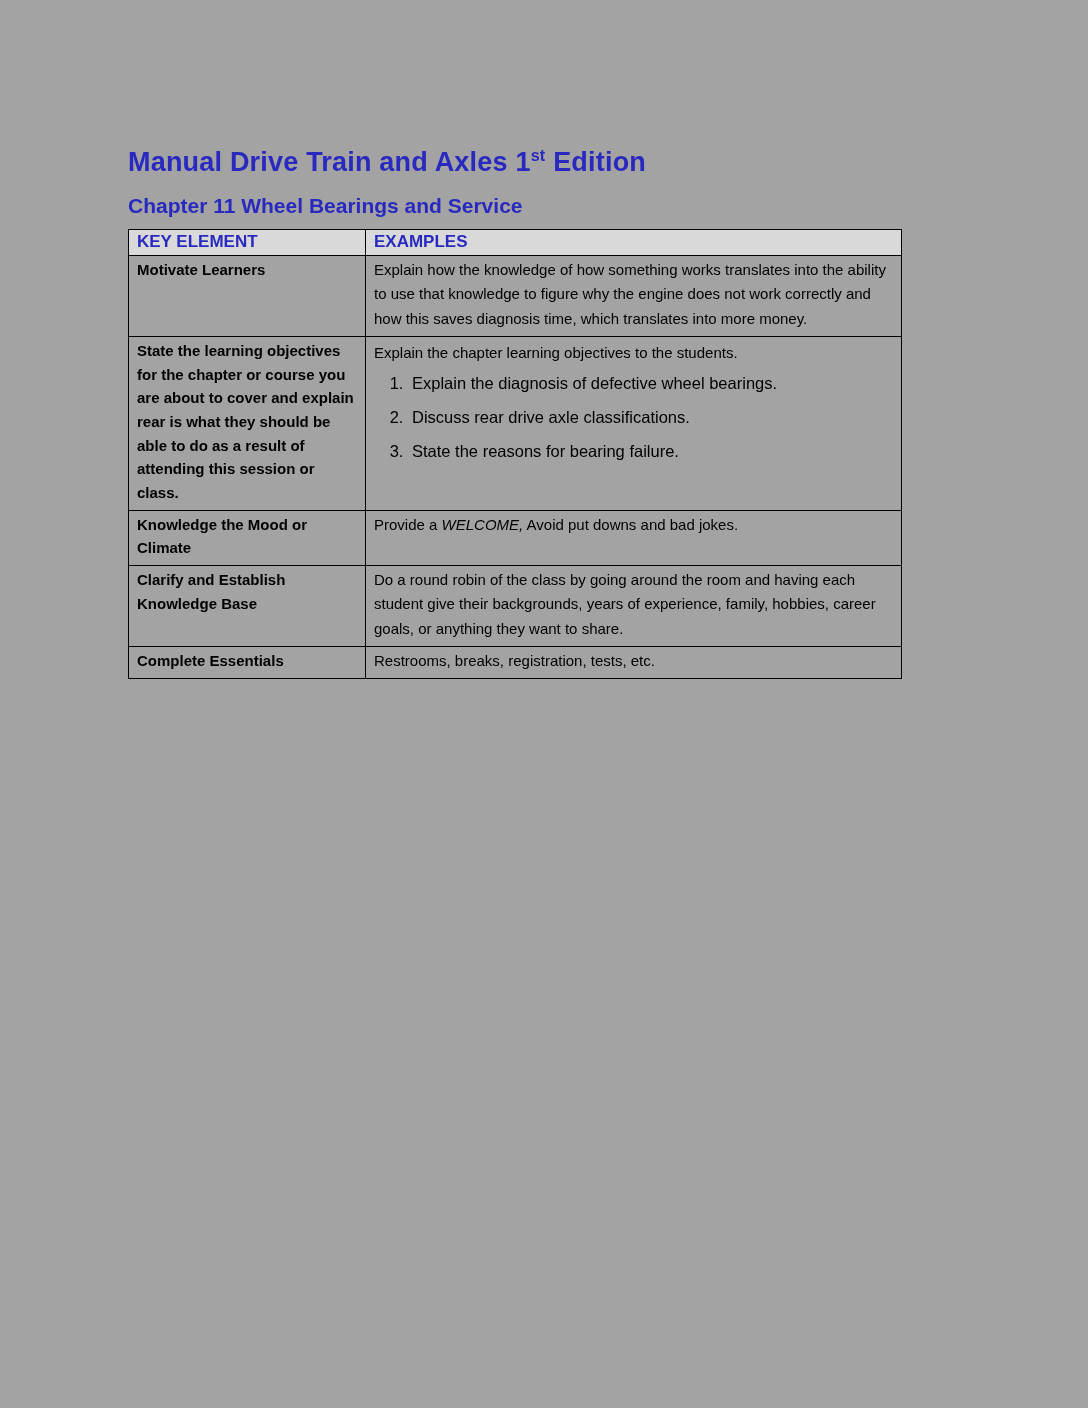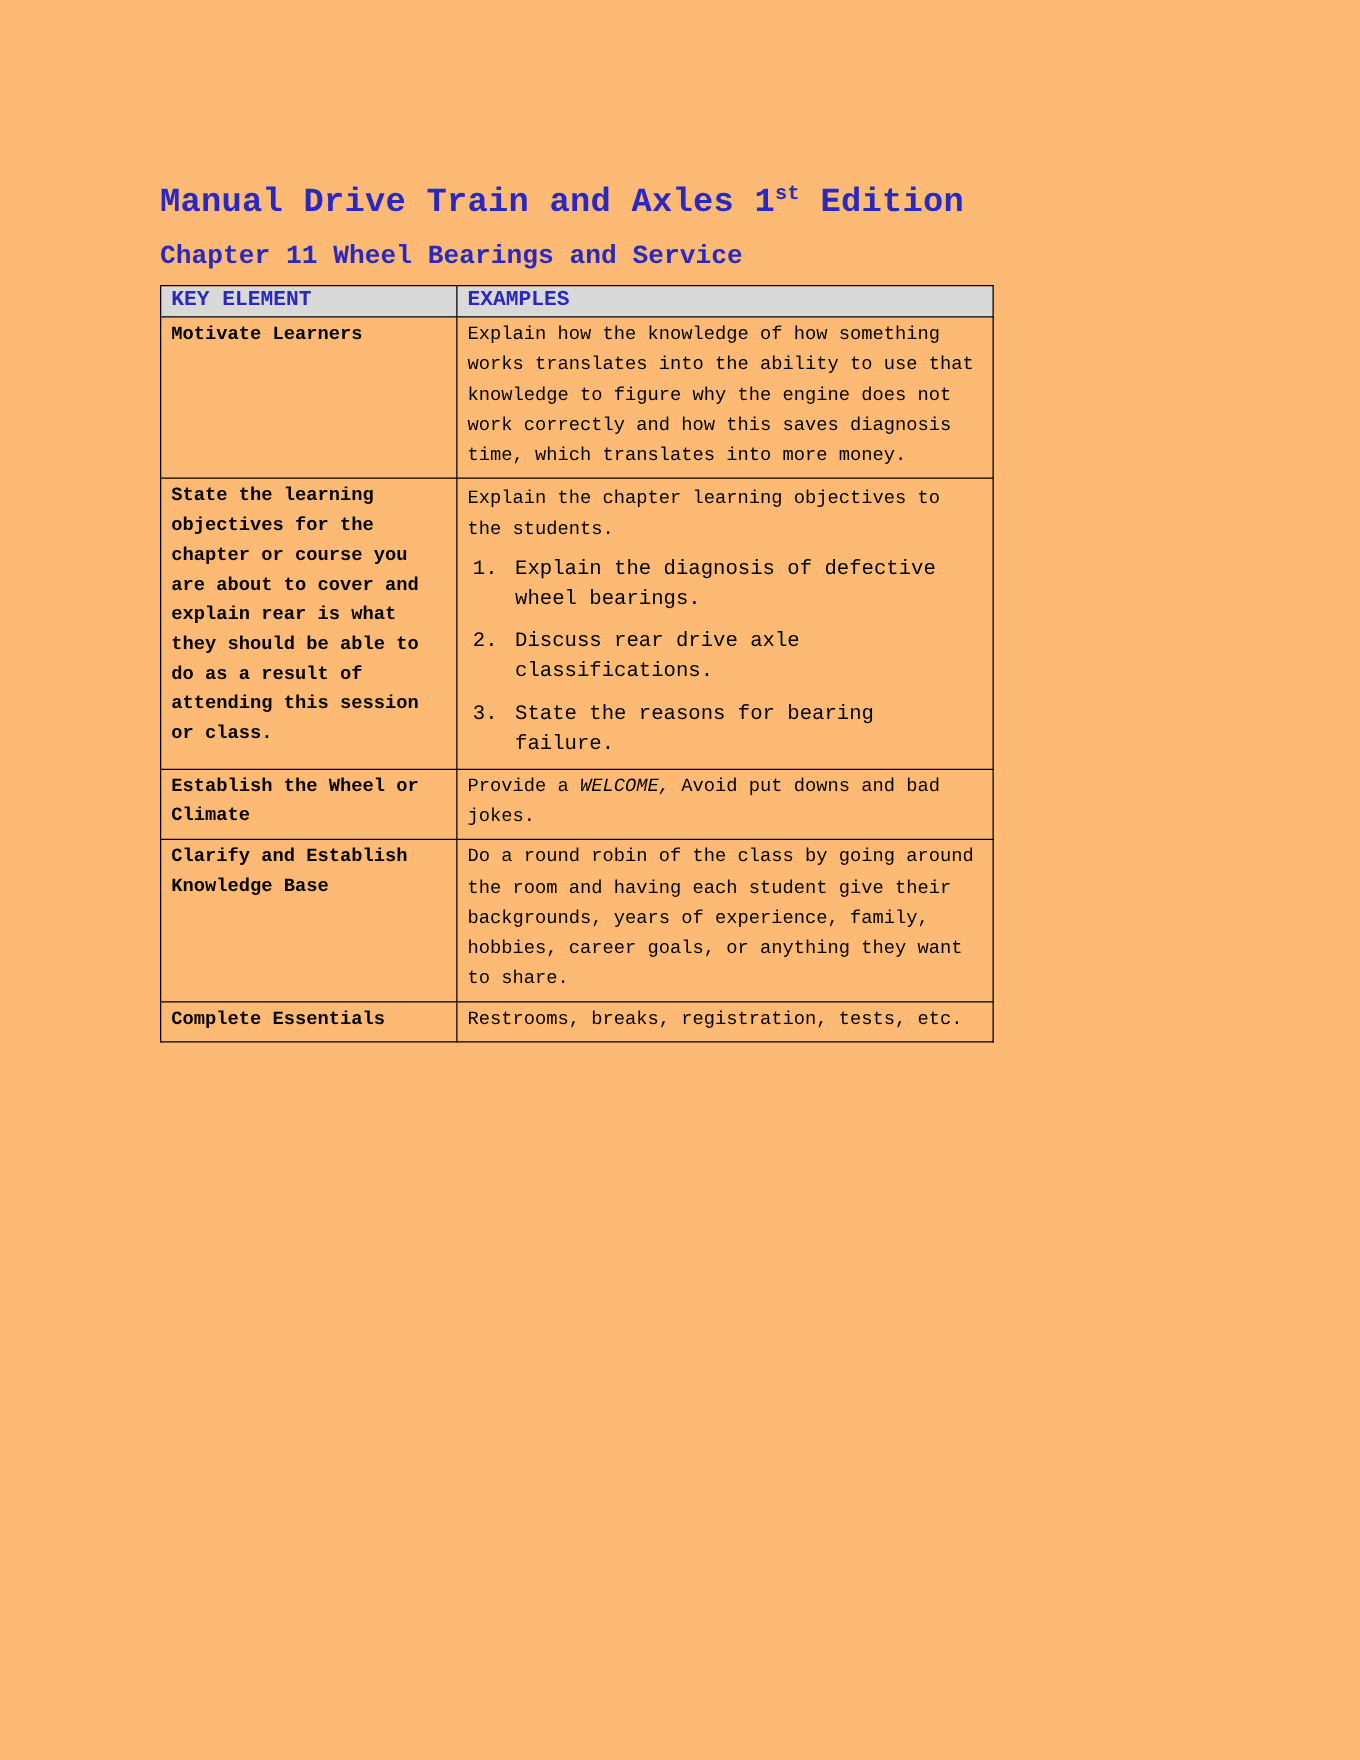--- a/index.html
+++ b/index.html
@@ -1,23 +1,23 @@
 <!DOCTYPE html>
 <html style="--heading-blue: #2929c0; --link-blue: #1414e0; --header-bg: #d9d9d9;"><head>
 <meta charset="utf-8">
 <style>
   * { box-sizing: border-box; }
   html, body { margin: 0; padding: 0; background: #ffffff; }
   .page {
     width: 1088px;
     height: 1408px;
-    background: #fdba74;
+    background: #a3a3a3;
     position: relative;
     overflow: hidden;
-    font-family: Liberation Mono, monospace;
+    font-family: Liberation Sans, sans-serif;
     color: #000000;
   }
   .content {
     position: absolute;
     left: 128px;
     top: 146px;
     width: 830px;
   }
   h1.title {
     font-size: 27px;
@@ -36,21 +36,21 @@
   h3.section {
     font-size: 21px;
     font-weight: bold;
     color: var(--heading-blue, #2929c0);
     margin: 0 0 2px 0;
     text-decoration: underline;
     text-decoration-thickness: 2px;
   }
   table.kt {
     border-collapse: collapse;
-    width: 667px;
+    width: 774px;
     table-layout: fixed;
   }
   .kt col.c1 { width: 237px; }
   .kt th, .kt td {
     border: 1px solid #000000;
     vertical-align: top;
     text-align: left;
   }
   .kt th {
     background: var(--header-bg, #d9d9d9);
@@ -120,21 +120,21 @@
             <p class="intro">Explain the chapter learning objectives to the students.</p>
             <ol>
               <li>Explain the diagnosis of defective wheel bearings.</li>
               <li>Discuss rear drive axle classifications.</li>
               <li>State the reasons for bearing failure.</li>
             </ol>
           </td>
         </tr>
 
         <tr>
-          <td class="key">Establish the Wheel or Climate</td>
+          <td class="key">Knowledge the Mood or Climate</td>
           <td class="ex"><span>Provide a </span><span class="italic">WELCOME,</span><span> Avoid put downs and bad jokes.</span></td>
         </tr>
 
         <tr>
           <td class="key">Clarify and Establish Knowledge Base</td>
           <td class="ex">Do a round robin of the class by going around the room and having each student give their backgrounds, years of experience, family, hobbies, career goals, or anything they want to share.</td>
         </tr>
 
         <tr>
           <td class="key">Complete Essentials</td>

